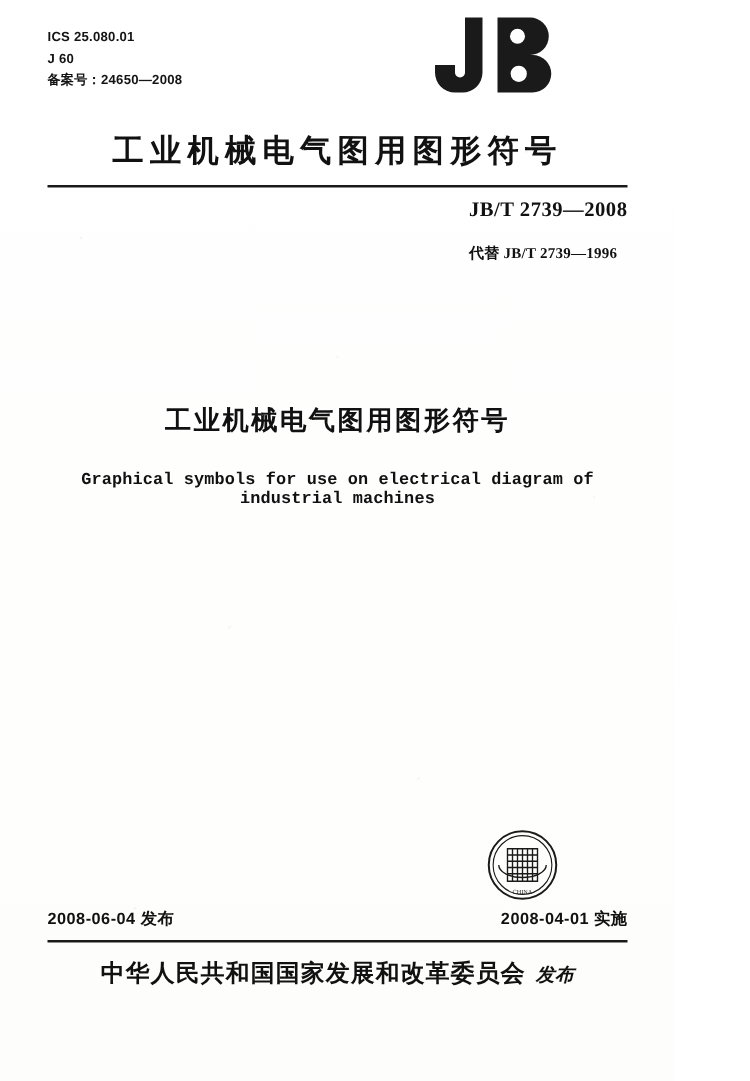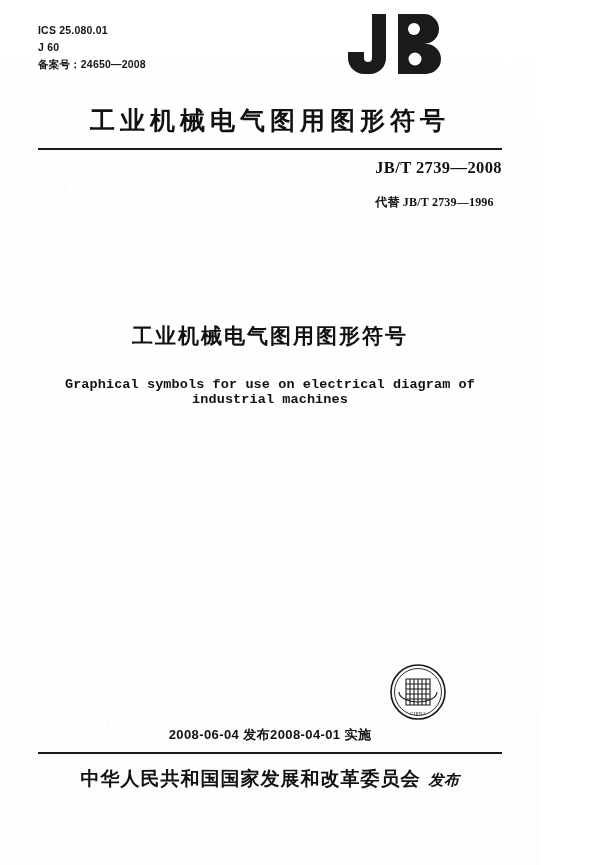--- a/index.html
+++ b/index.html
@@ -147,21 +147,21 @@
   }
   .emblem svg { display: block; }
 
   
   .dates {
     position: absolute;
     left: 0;
     right: 0;
     top: 726px;
     display: flex;
-    justify-content: center;
+    justify-content: space-between;
     font-family: "Liberation Sans", sans-serif;
     font-size: 13px;
     font-weight: bold;
     color: #111;
     letter-spacing: 0.4px;
   }
 
   .rule-bottom {
     position: absolute;
     left: 0;

